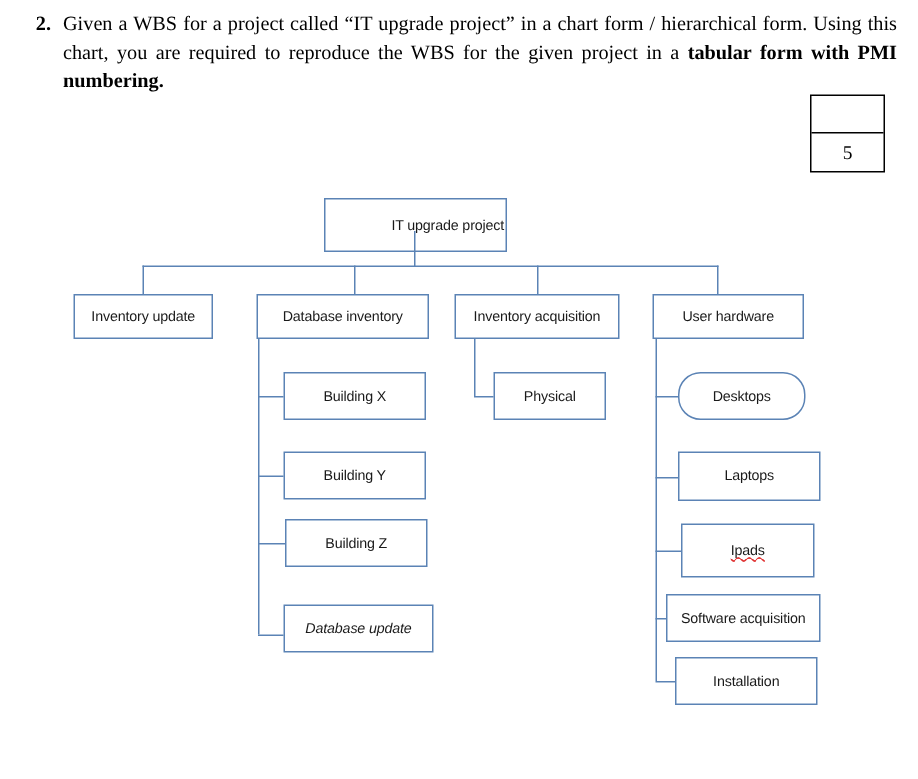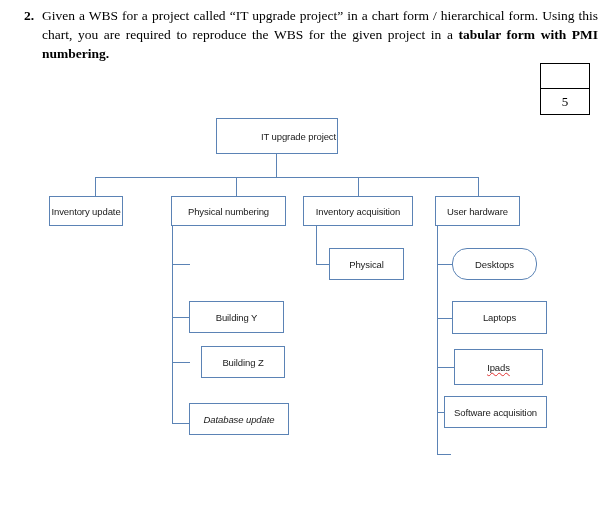--- a/index.html
+++ b/index.html
@@ -100,57 +100,60 @@
   </div>
 </div>
 
 <div id="marks-box">
   <div class="marks-cell top"></div>
   <div class="marks-cell bottom">5</div>
 </div>
 
 <div id="chart">
 
-  <div class="node" style="left:216px;top:118px;width:122px;height:36px;padding-left:43px;">
+  <div class="node" style="left:216px;top:132px;width:122px;height:36px;padding-left:43px;">
     <span class="lbl">IT upgrade project</span>
   </div>
 
   <div class="conn v" style="left:276px;top:154px;height:24px;"></div>
 
   <div class="conn h" style="left:95px;top:177px;width:384px;"></div>
 
   <div class="conn v" style="left:95px;top:177px;height:19px;"></div>
   <div class="conn v" style="left:236px;top:177px;height:19px;"></div>
   <div class="conn v" style="left:358px;top:177px;height:19px;"></div>
   <div class="conn v" style="left:478px;top:177px;height:19px;"></div>
 
-  <div class="node" style="left:49px;top:196px;width:74px;height:30px;">
+  <div class="node" style="left:49px;top:196px;width:93px;height:30px;">
     <span class="lbl">Inventory update</span>
   </div>
   <div class="node" style="left:171px;top:196px;width:115px;height:30px;">
-    <span class="lbl">Physical numbering</span>
+    <span class="lbl">Database inventory</span>
   </div>
   <div class="node" style="left:303px;top:196px;width:110px;height:30px;">
     <span class="lbl">Inventory acquisition</span>
   </div>
-  <div class="node" style="left:435px;top:196px;width:85px;height:30px;">
+  <div class="node" style="left:435px;top:196px;width:101px;height:30px;">
     <span class="lbl">User hardware</span>
   </div>
 
   <div class="conn v" style="left:172px;top:226px;height:197px;"></div>
 
   <div class="conn h" style="left:172px;top:264px;width:18px;"></div>
+  <div class="node" style="left:189px;top:248px;width:95px;height:32px;">
+    <span class="lbl">Building X</span>
+  </div>
 
   <div class="conn h" style="left:172px;top:317px;width:18px;"></div>
   <div class="node" style="left:189px;top:301px;width:95px;height:32px;">
     <span class="lbl">Building Y</span>
   </div>
 
   <div class="conn h" style="left:172px;top:362px;width:18px;"></div>
-  <div class="node" style="left:201px;top:346px;width:84px;height:32px;">
+  <div class="node" style="left:190px;top:346px;width:95px;height:32px;">
     <span class="lbl">Building Z</span>
   </div>
 
   <div class="conn h" style="left:172px;top:423px;width:18px;"></div>
   <div class="node" style="left:189px;top:403px;width:100px;height:32px;font-style:italic;">
     <span class="lbl">Database update</span>
   </div>
 
   <div class="conn v" style="left:316px;top:226px;height:38px;"></div>
   <div class="conn h" style="left:316px;top:264px;width:14px;"></div>
@@ -174,14 +177,17 @@
   <div class="node misspelled" style="left:454px;top:349px;width:89px;height:36px;">
     <span class="lbl">Ipads</span>
   </div>
 
   <div class="conn h" style="left:437px;top:412px;width:8px;"></div>
   <div class="node" style="left:444px;top:396px;width:103px;height:32px;">
     <span class="lbl">Software acquisition</span>
   </div>
 
   <div class="conn h" style="left:437px;top:454px;width:14px;"></div>
+  <div class="node" style="left:450px;top:438px;width:95px;height:32px;">
+    <span class="lbl">Installation</span>
+  </div>
 
 </div>
 
 </body></html>

